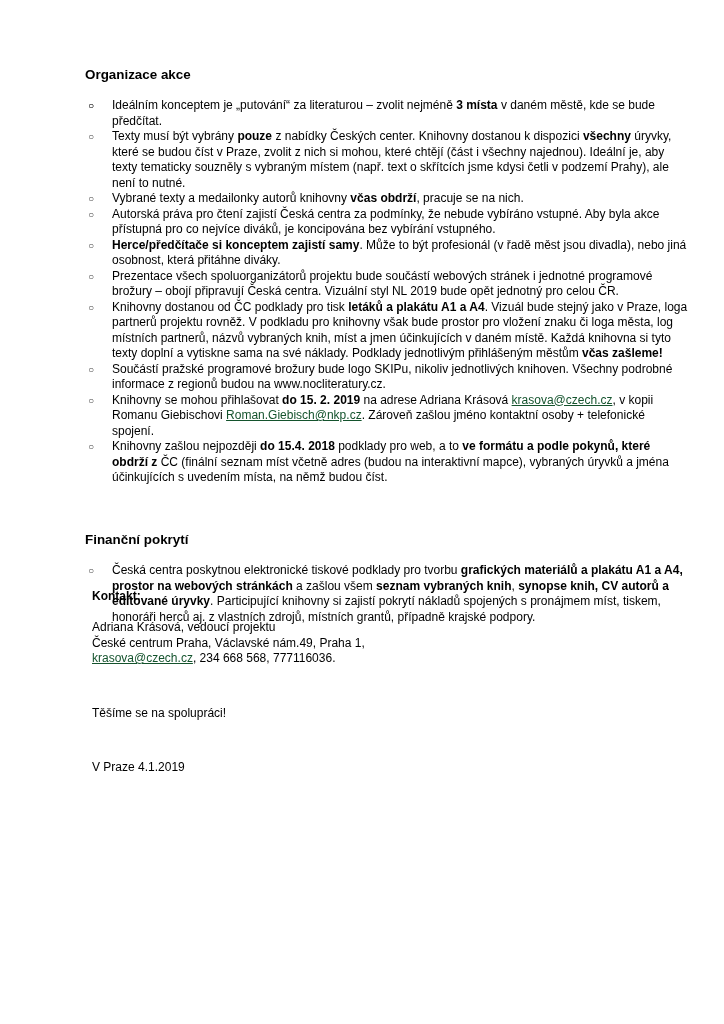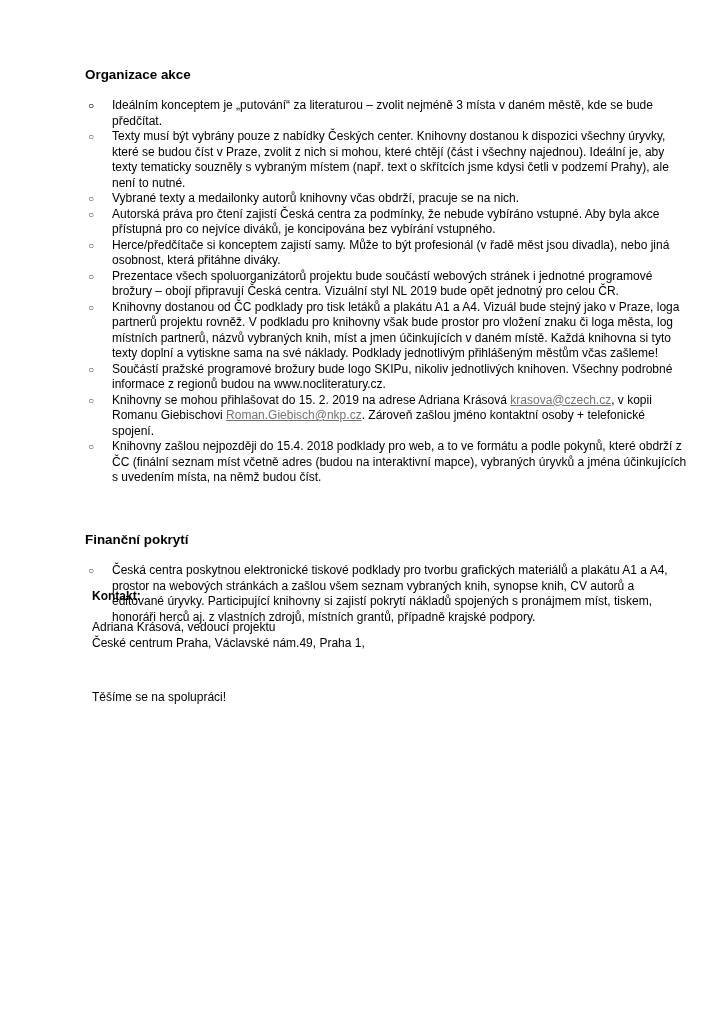--- a/index.html
+++ b/index.html
@@ -3,22 +3,22 @@
 <meta charset="utf-8">
 <style>
   html, body { margin: 0; padding: 0; background: #ffffff; }
   body { width: 724px; height: 1024px; position: relative; overflow: hidden;
          font-family: "Liberation Sans", sans-serif; color: #000; }
   .page { position: absolute; left: 69px; top: 51px; width: 620px; }
   .h { font-size: 13.4px; font-weight: bold; line-height: 15px; margin: 16px; }
   ul.bullets { list-style: none; margin: 0; padding: 0; }
   ul.bullets li { position: relative; padding-left: 43px; font-size: 12px; line-height: 15.5px; }
   ul.bullets li .bul { position: absolute; left: 19px; top: 0; font-size: 10px; color: #444; }
-  b { font-weight: normal; }
-  a { color: #737373; text-decoration: underline; }
+  b { font-weight: bold; }
+  a { color: #14532d; text-decoration: underline; }
   p { margin: 0; font-size: 12px; line-height: 15.5px; }
   .sec2 { position: absolute; top: 465px; left: 0; width: 620px; }
   .contact { position: absolute; top: 538px; left: 0; width: 620px; margin-left: 23px; }
   .bold { font-weight: bold; }
 </style>
 </head>
 <body>
 
 <div class="page">
   <div>
@@ -43,17 +43,19 @@
     <ul class="bullets" id="list2">
         <li><span class="bul">○</span><span>Česká centra poskytnou elektronické tiskové podklady pro tvorbu </span><b>grafických materiálů a plakátu A1 a A4, prostor na webových stránkách</b><span> a zašlou všem </span><b>seznam vybraných knih</b><span>, </span><b>synopse knih, CV autorů a editované úryvky</b><span>. Participující knihovny si zajistí pokrytí nákladů spojených s pronájmem míst, tiskem, honoráři herců aj. z vlastních zdrojů, místních grantů, případně krajské podpory.</span></li>
       </ul>
   </div>
 
   <div class="contact">
     <p class="bold">Kontakt:</p>
     <p style="height:15.5px"></p>
     <p>Adriana Krásová, vedoucí projektu</p>
     <p>České centrum Praha, Václavské nám.49, Praha 1,</p>
+    <p><a href="#">krasova@czech.cz</a><span>, 234 668 568, 777116036.</span></p>
     <p style="height:39px"></p>
     <p>Těšíme se na spolupráci!</p>
     <p style="height:39px"></p>
+    <p>V Praze 4.1.2019</p>
   </div>
 </div>
 
 </body></html>

